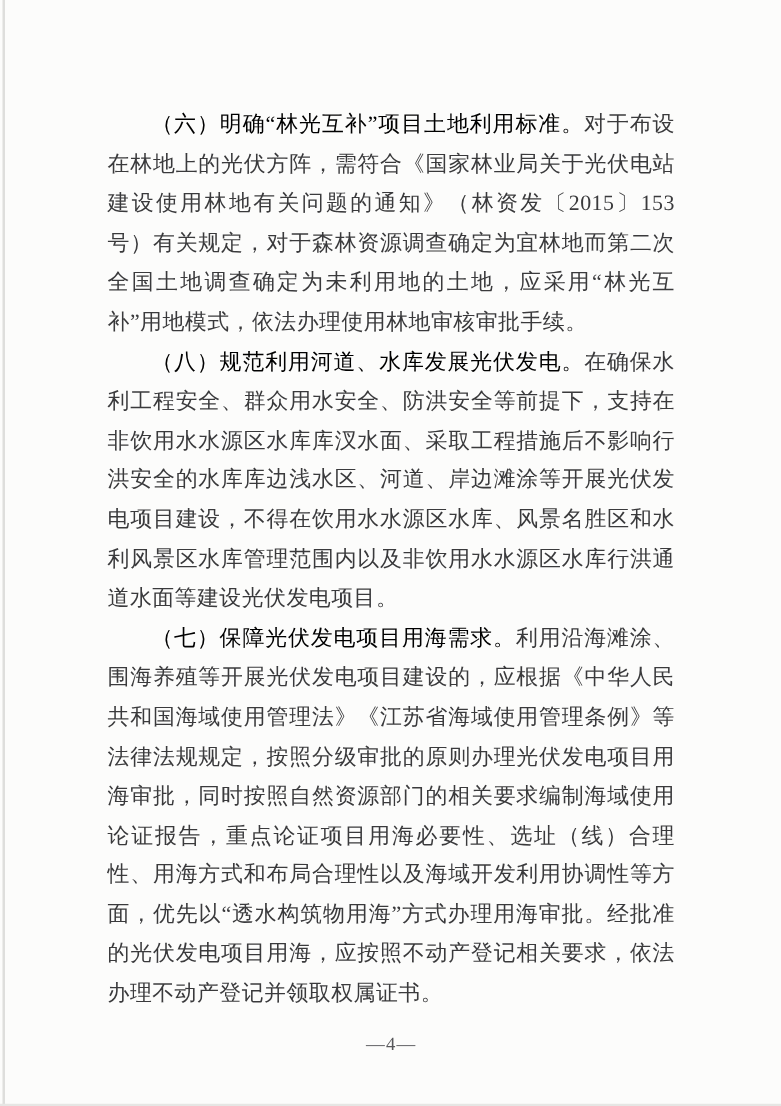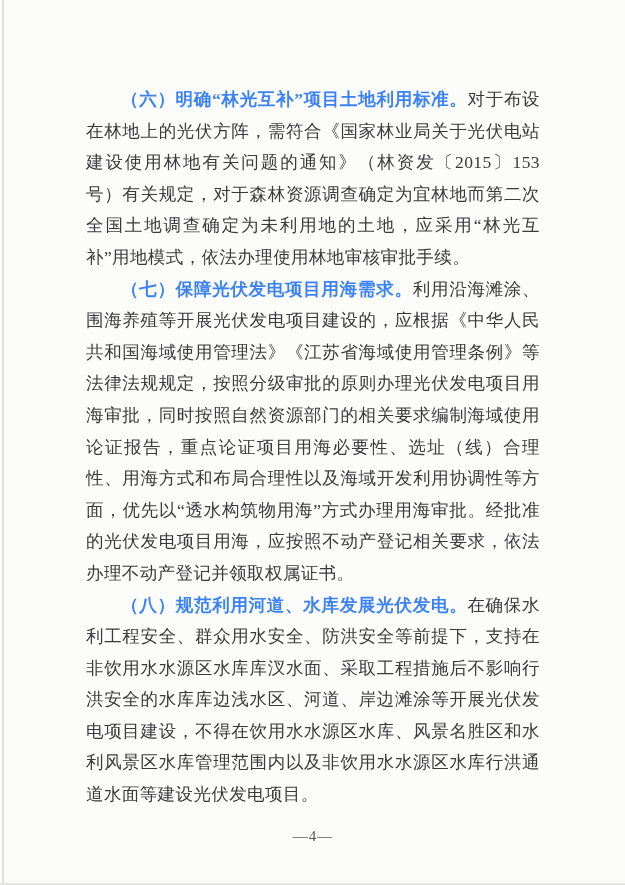--- a/index.html
+++ b/index.html
@@ -37,22 +37,22 @@
   }
   .doc-paragraph {
     margin: 0;
     text-indent: 2em;
     font-size: 17.5px;
     line-height: 31.6px;
     letter-spacing: 0.4px;
     text-align: justify;
   }
   .para-lead {
-    font-weight: bold;
-    color: #3b82f6;
+    font-weight: normal;
+    color: #000000;
   }
   .para-body {
     font-weight: normal;
   }
   .page-number {
     margin-top: 14px;
     text-align: center;
     font-size: 15px;
     line-height: 22px;
     color: #57575a;
@@ -60,20 +60,20 @@
   }
 </style>
 </head>
 <body>
 
 <div class="page">
   <div class="scan-edge-left"></div>
 
   <p class="doc-paragraph"><span class="para-lead">（六）明确“林光互补”项目土地利用标准。</span><span class="para-body">对于布设在林地上的光伏方阵，需符合《国家林业局关于光伏电站建设使用林地有关问题的通知》（林资发〔2015〕153 号）有关规定，对于森林资源调查确定为宜林地而第二次全国土地调查确定为未利用地的土地，应采用“林光互补”用地模式，依法办理使用林地审核审批手续。</span></p>
 
+  <p class="doc-paragraph"><span class="para-lead">（八）规范利用河道、水库发展光伏发电。</span><span class="para-body">在确保水利工程安全、群众用水安全、防洪安全等前提下，支持在非饮用水水源区水库库汊水面、采取工程措施后不影响行洪安全的水库库边浅水区、河道、岸边滩涂等开展光伏发电项目建设，不得在饮用水水源区水库、风景名胜区和水利风景区水库管理范围内以及非饮用水水源区水库行洪通道水面等建设光伏发电项目。</span></p>
+
   <p class="doc-paragraph"><span class="para-lead">（七）保障光伏发电项目用海需求。</span><span class="para-body">利用沿海滩涂、围海养殖等开展光伏发电项目建设的，应根据《中华人民共和国海域使用管理法》《江苏省海域使用管理条例》等法律法规规定，按照分级审批的原则办理光伏发电项目用海审批，同时按照自然资源部门的相关要求编制海域使用论证报告，重点论证项目用海必要性、选址（线）合理性、用海方式和布局合理性以及海域开发利用协调性等方面，优先以“透水构筑物用海”方式办理用海审批。经批准的光伏发电项目用海，应按照不动产登记相关要求，依法办理不动产登记并领取权属证书。</span></p>
-
-  <p class="doc-paragraph"><span class="para-lead">（八）规范利用河道、水库发展光伏发电。</span><span class="para-body">在确保水利工程安全、群众用水安全、防洪安全等前提下，支持在非饮用水水源区水库库汊水面、采取工程措施后不影响行洪安全的水库库边浅水区、河道、岸边滩涂等开展光伏发电项目建设，不得在饮用水水源区水库、风景名胜区和水利风景区水库管理范围内以及非饮用水水源区水库行洪通道水面等建设光伏发电项目。</span></p>
 
   <div class="page-number">—4—</div>
 
   <div class="scan-edge-bottom"></div>
 </div>
 
 </body></html>

